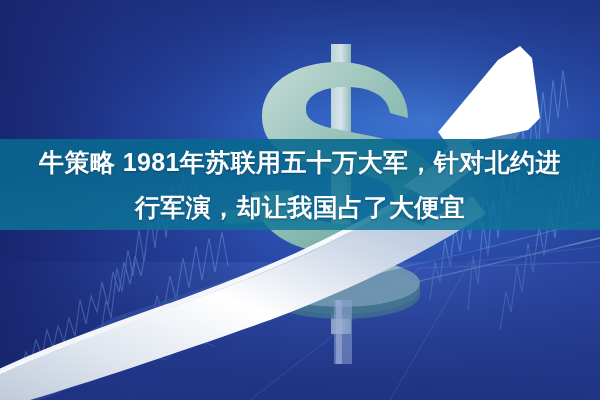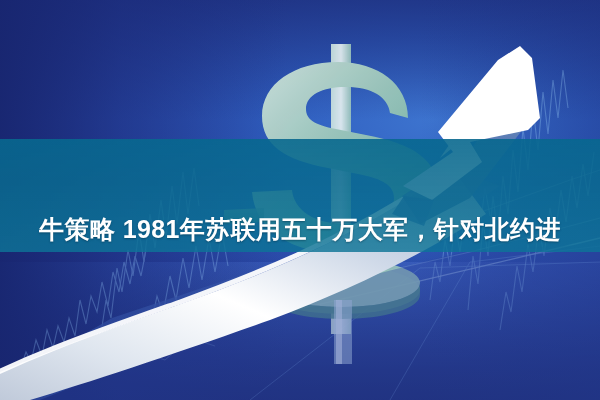--- a/index.html
+++ b/index.html
@@ -66,31 +66,31 @@
     inset: 0;
   }
   .dollar-layer svg { display: block; width: 100%; height: 100%; }
 
   
   .caption-band {
     position: absolute;
     left: 0;
     right: 0;
     top: 139px;
-    height: 113px;
+    height: 91px;
     background: linear-gradient(180deg,
         rgba(8,104,142,0.90) 0%,
         rgba(10,106,142,0.86) 38%,
         rgba(12,112,146,0.84) 72%,
         rgba(14,116,150,0.82) 100%);
     backdrop-filter: saturate(110%);
     display: flex;
     flex-direction: column;
     align-items: center;
-    justify-content: flex-end;
+    justify-content: center;
     box-sizing: border-box;
     padding: 0 16px;
   }
   .caption-line {
     color: #ffffff;
     font-size: 25px;
     font-weight: bold;
     letter-spacing: 0.4px;
     line-height: 45px;
     white-space: nowrap;
@@ -266,15 +266,16 @@
                Z" fill="url(#arrHead)"></path>
 
       <path d="M440 158 L500 72 L522 56 L530 66 L534 114 L472 132 Z" fill="#ffffff" opacity="0.85"></path>
 
       <path d="M404 196 L434 200 L424 226 L392 214 Z" fill="#3f5fa6" opacity="0.85"></path>
     </svg>
   </div>
 
   <div class="caption-band">
     <div class="caption-line">牛策略 1981年苏联用五十万大军，针对北约进</div>
+    <div class="caption-line">行军演，却让我国占了大便宜</div>
   </div>
 
 </div>
 
 </body></html>

